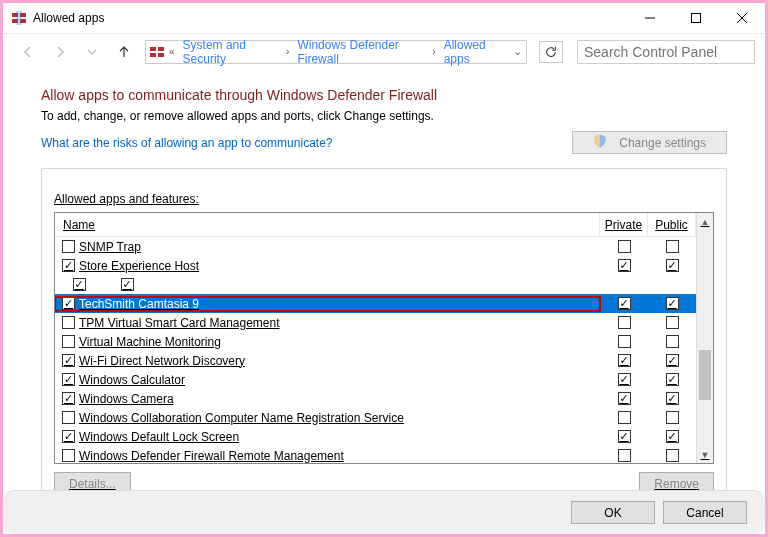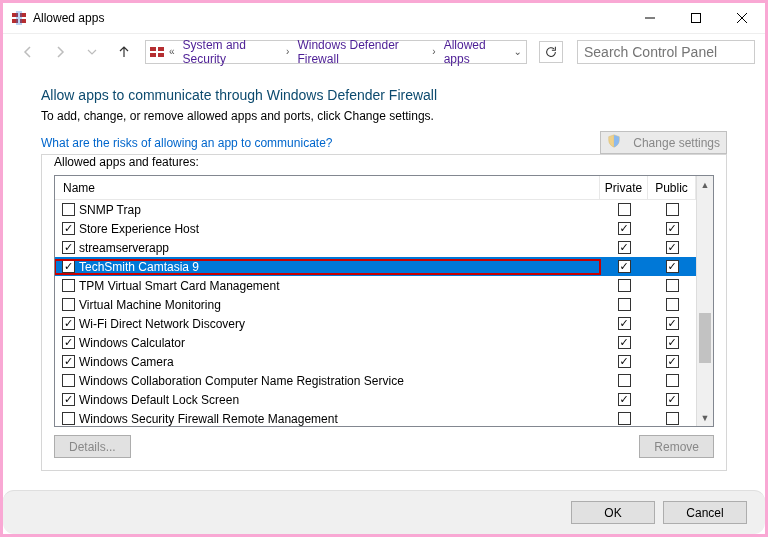--- a/index.html
+++ b/index.html
@@ -11,36 +11,36 @@
   .title { flex:0 0 auto; }
   .titlespacer { flex:1; }
   .winbtn { width:46px; height:30px; display:flex; align-items:center; justify-content:center; }
   .winbtn.close { width:46px; }
   
   .navbar { height:36px; display:flex; align-items:center; padding:0 10px 0 14px; gap:10px; border-top:1px solid #eee;}
   .arrow { width:22px; height:22px; display:flex; align-items:center; justify-content:center; color:#bdbdbd;}
   .arrow.enabled { color:#333; }
   .breadcrumb { flex:1; display:flex; align-items:center; height:24px; border:1px solid #ccc; padding:0 2px 0 3px; background:#fff;}
   .breadcrumb-icon { width:16px; height:16px; margin-right:2px;}
-  .crumb { padding:0 6px; height:20px; display:flex; align-items:center; color:#4c1d95;}
+  .crumb { padding:0 6px; height:20px; display:flex; align-items:center; color:#3b82f6;}
   .chev { color:#555; font-size:10px; padding:0 2px;}
   .refresh { width:24px; height:22px; border:1px solid #ccc; display:flex; align-items:center; justify-content:center; margin-left:2px;}
   .search { width:178px; height:24px; border:1px solid #ccc; display:flex; align-items:center; padding:0 4px; margin-left:4px;}
   .search input { border:none; outline:none; flex:1; font-size:14px; color:#777; background:transparent;}
   .search .sicon { width:16px; height:16px; color:#555; }
   
   .content { flex:1; padding:18px 38px 0 38px; overflow:hidden; display:flex; flex-direction:column;}
-  .heading { color:#0c4a6e; font-size:14px; margin-bottom:6px; }
+  .heading { color:#7f1d1d; font-size:14px; margin-bottom:6px; }
   .subtext { color:#000; margin-bottom:8px; }
   .linkrow { display:flex; align-items:center;}
   .link { color:#0066cc; }
-  .changebtn { margin-left:auto; display:flex; align-items:center; gap:12px; height:23px; border:1px solid #c0c0c0; background:#eaeaea; color:#888; padding:0 6px;}
+  .changebtn { margin-left:auto; display:flex; align-items:center; gap:12px; height:23px; border:1px solid #c0c0c0; background:#eaeaea; color:#888; padding:0 20px;}
   .changebtn svg { opacity:.6;}
   
-  .group { border:1px solid #d6d6d6; margin-top:0; padding:0 12px 12px 12px; position:relative; display:flex; flex-direction:column;}
+  .group { border:1px solid #d6d6d6; margin-top:14px; padding:23px 12px 12px 12px; position:relative; display:flex; flex-direction:column;text-decoration:underline;}
   .group-label { color:#000; margin-bottom:6px;}
   .listwrap { border:1px solid #828790; height:252px; position:relative; display:flex;}
   .listcontent { flex:1; display:flex; flex-direction:column; background:#fff;}
   .header-row { display:flex; height:24px; border-bottom:1px solid #e8e8e8; align-items:center;}
   .col-name { flex:1; padding-left:8px; border-right:1px solid #e8e8e8; height:100%; display:flex; align-items:center;}
   .col-priv, .col-pub { width:48px; text-align:right; border-right:1px solid #e8e8e8; height:100%; display:flex; align-items:center; justify-content:center;}
   .rows { flex:1; overflow:hidden;}
   .row { display:flex; height:19px; align-items:center;}
   .row .namecell { flex:1; display:flex; align-items:center; padding-left:7px; gap:4px;}
   .row .cbcell { width:48px; display:flex; align-items:center; justify-content:center;}
@@ -188,24 +188,20 @@
                   <span>Store Experience Host</span>
                 </div>
                 <div class="cbcell">
                   <span class="cb checked"></span>
                 </div>
                 <div class="cbcell">
                   <span class="cb checked"></span>
                 </div>
               </div>
               <div class="row">
-                <div class="namecell">
-                  <span class="cb checked"></span>
-                  <span>streamserverapp</span>
-                </div>
                 <div class="cbcell">
                   <span class="cb checked"></span>
                 </div>
                 <div class="cbcell">
                   <span class="cb checked"></span>
                 </div>
               </div>
               <div class="row selected">
                 <div class="namecell">
                   <span class="cb checked"></span>
@@ -298,21 +294,21 @@
                 <div class="cbcell">
                   <span class="cb checked"></span>
                 </div>
                 <div class="cbcell">
                   <span class="cb checked"></span>
                 </div>
               </div>
               <div class="row">
                 <div class="namecell">
                   <span class="cb"></span>
-                  <span>Windows Security Firewall Remote Management</span>
+                  <span>Windows Defender Firewall Remote Management</span>
                 </div>
                 <div class="cbcell">
                   <span class="cb"></span>
                 </div>
                 <div class="cbcell">
                   <span class="cb"></span>
                 </div>
               </div>
             </div>
         </div>

